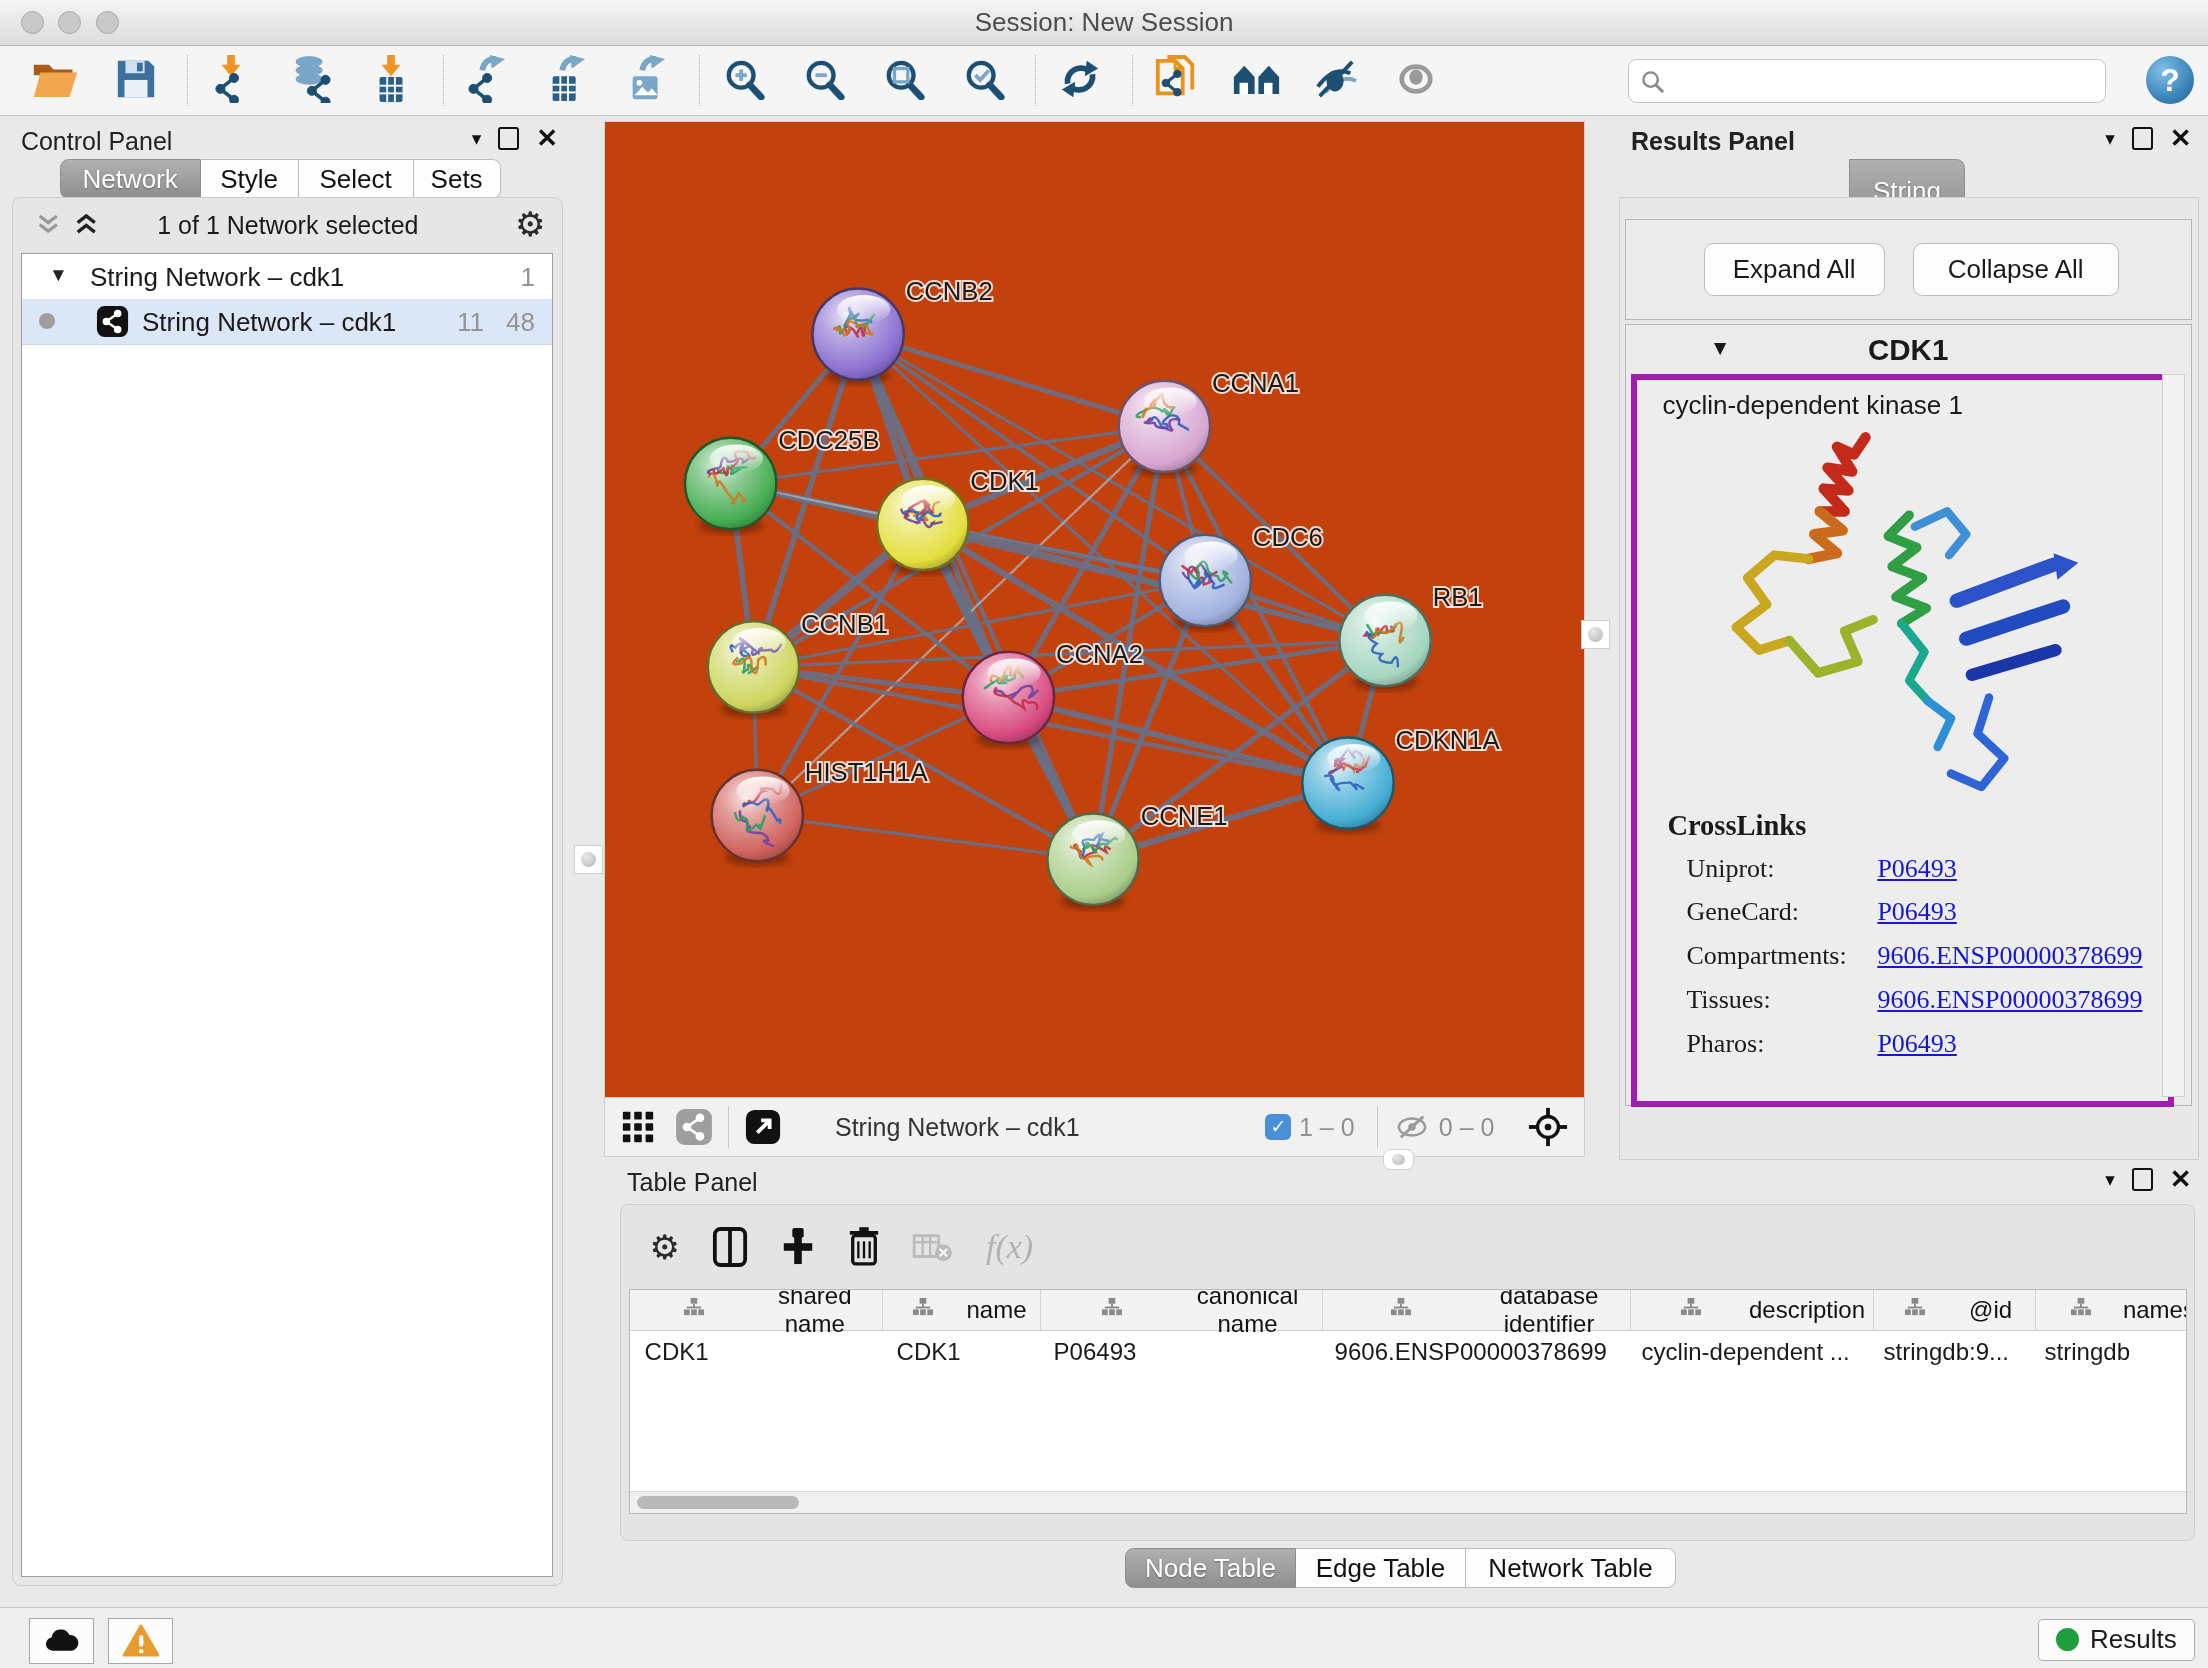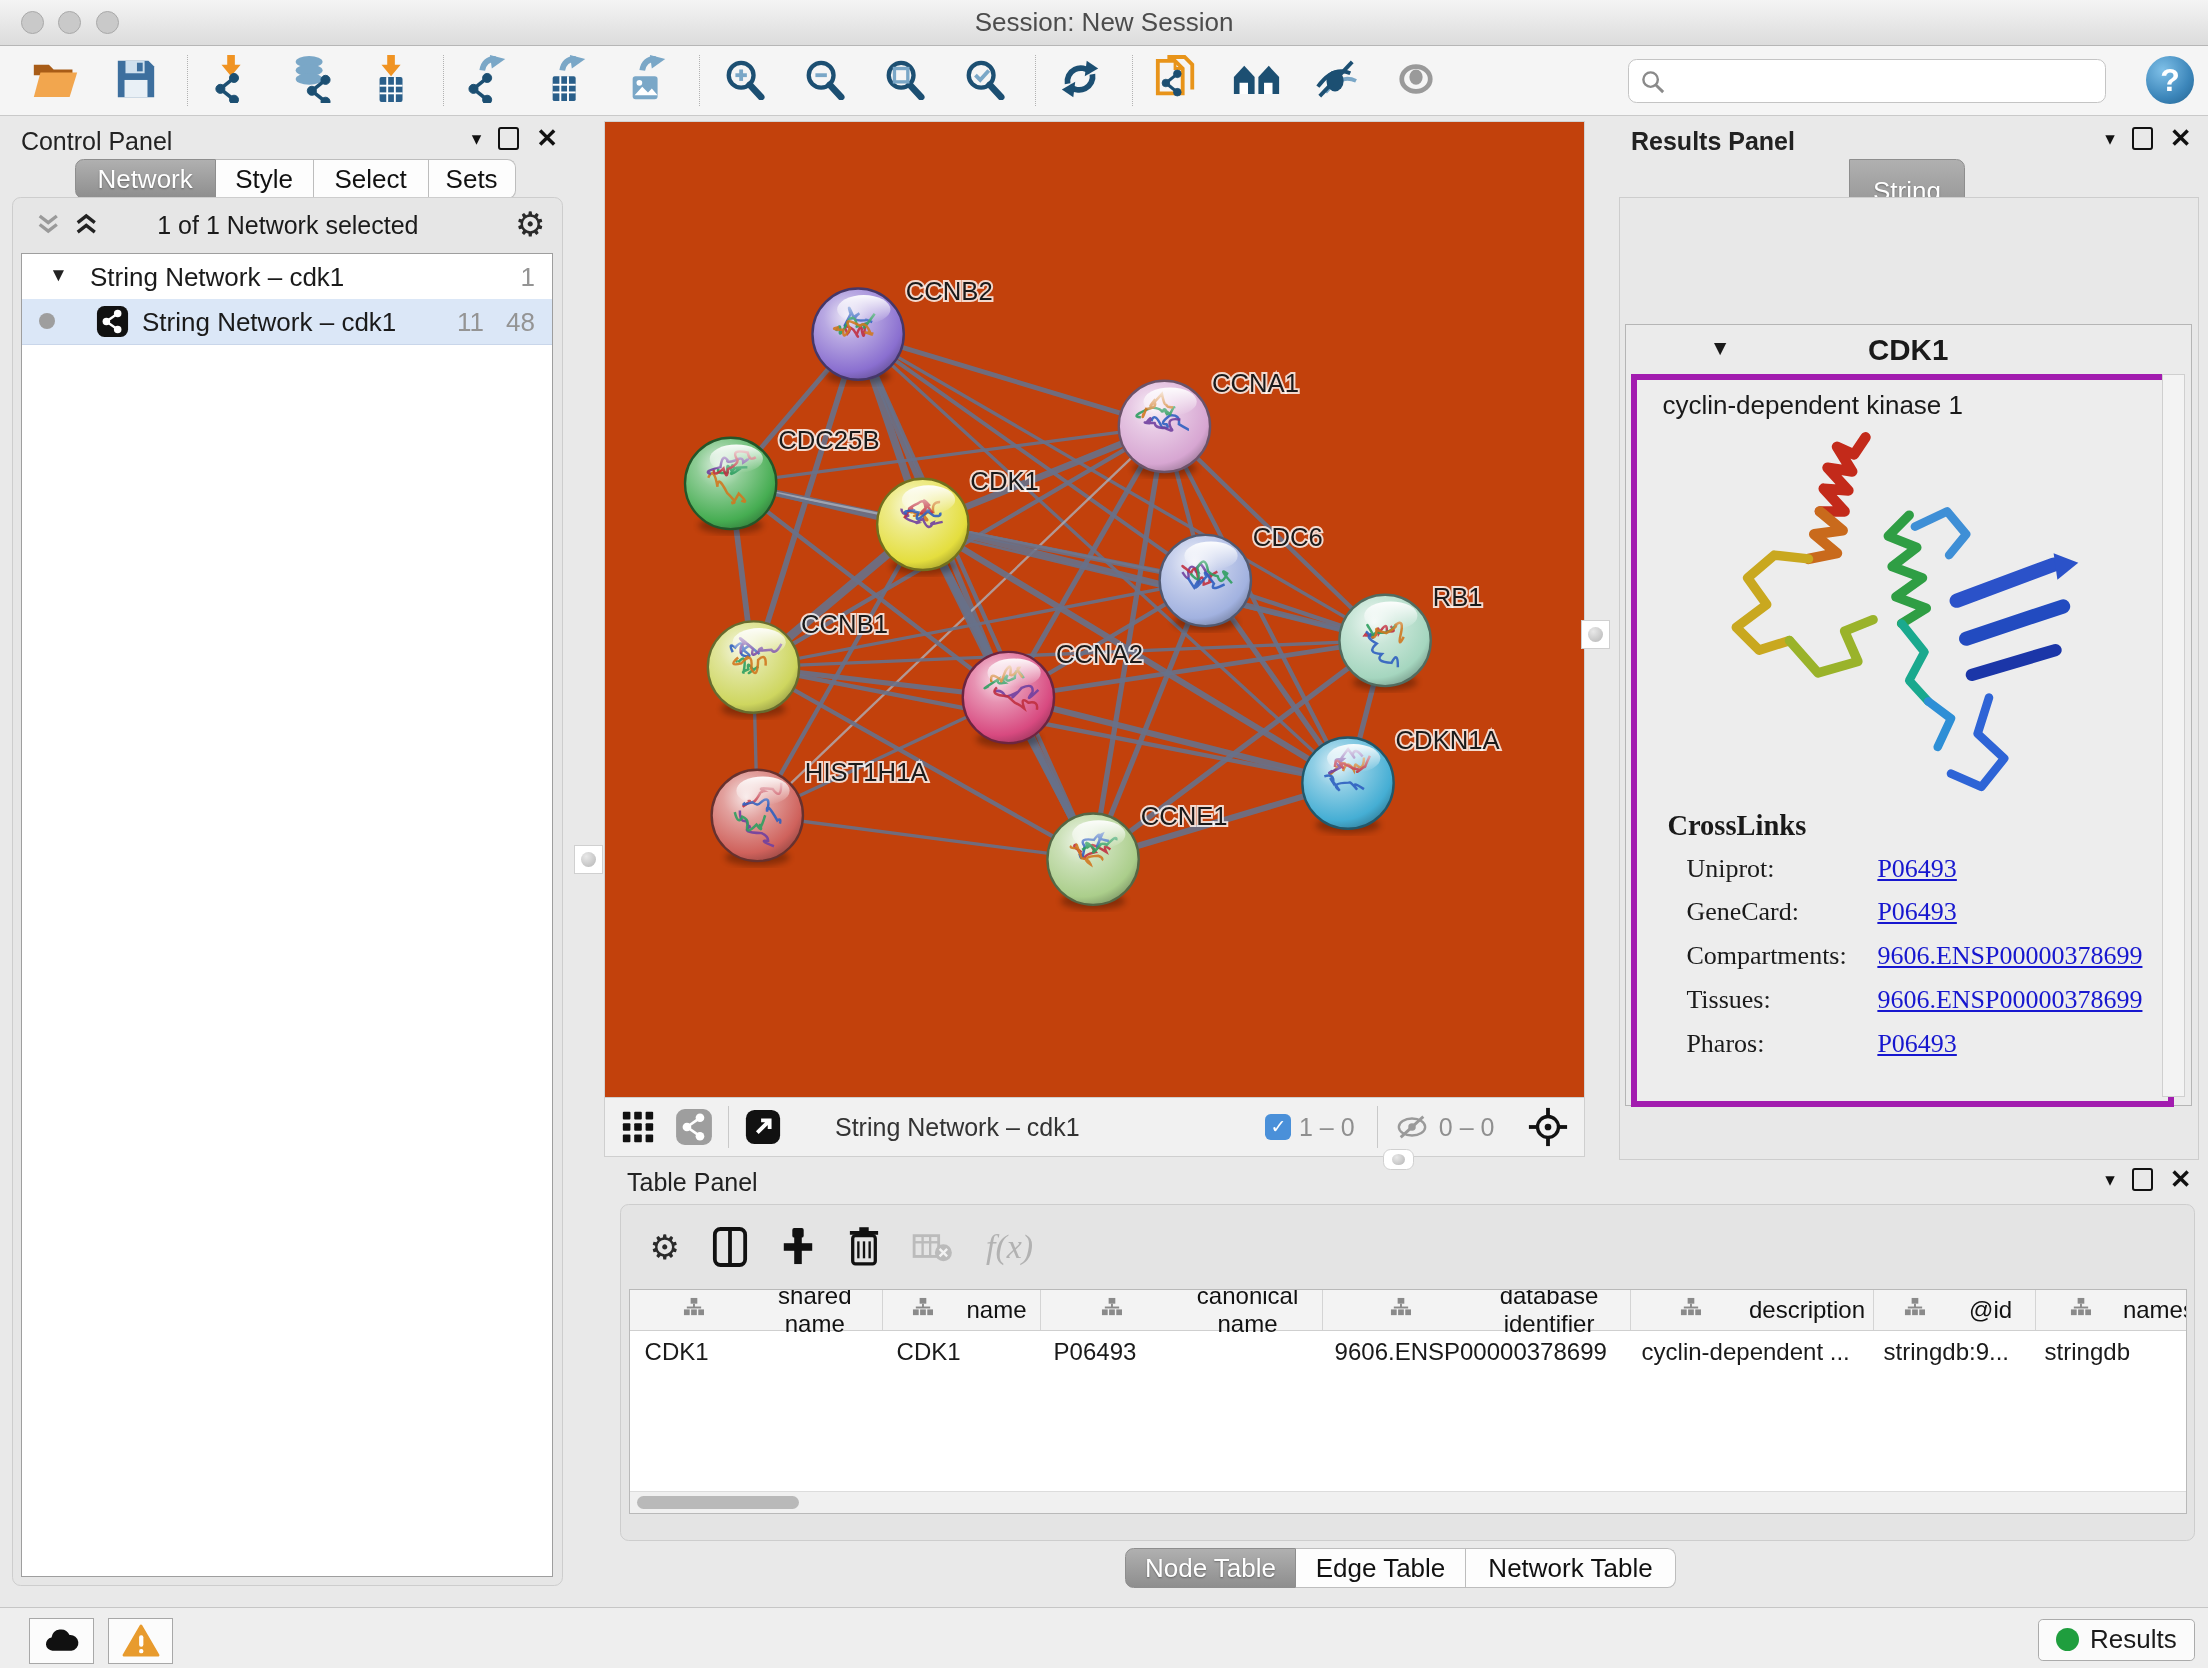--- a/index.html
+++ b/index.html
@@ -35,21 +35,21 @@
   .pc-close{font-size:26px;font-weight:bold;color:#111;line-height:19px;}
   .seg{display:flex;}
   .seg .tab{height:38px;line-height:38px;padding:12px 23px;background:#fdfdfd;border:1px solid #bdbdbd;
     border-left:none;font-size:26px;color:#111;text-align:center;cursor:pointer;}
   .seg .tab:first-child{border-left:1px solid #bdbdbd;border-radius:8.6px 0 0 8.6px;}
   .seg .tab:last-child{border-radius:0 8.6px 8.6px 0;}
   .seg .tab.active{background:linear-gradient(#b0b0b0,#8e8e8e);color:#fff;
     text-shadow:0 1px 1.9px rgba(0,0,0,.35);border-color:#8e8e8e;}
   
   .control-panel{left:7.6px;top:121px;width:560px;height:1466px;}
-  .cp-tabs{position:absolute;left:67px;top:38px;}
+  .cp-tabs{position:absolute;left:52px;top:38px;}
   .cp-box{position:absolute;left:4.8px;top:76px;width:549px;height:1387px;background:#e6e6e6;
     border:1px solid #cdcdcd;border-radius:8.6px;}
   .cp-selrow{position:absolute;left:0;top:0;width:100%;height:51px;}
   .cp-seltext{position:absolute;left:0;right:0;top:13.3px;text-align:center;font-size:25px;}
   .gear{font-size:34px;color:#2a2a2a;position:absolute;right:17px;top:5.7px;cursor:pointer;}
   .tree{position:absolute;left:7.6px;top:55px;width:530px;height:1322px;background:#fff;border:1px solid #9e9e9e;}
   .trow{position:relative;height:45px;font-size:26px;}
   .trow.sel{background:#dbe7f7;border-bottom:1px solid #c9d6ea;}
   .caret{position:absolute;left:27px;top:9.5px;font-size:19px;color:#222;}
   .tdot{position:absolute;left:17px;top:14.3px;width:16px;height:16px;border-radius:50%;background:#9e9e9e;}
@@ -665,20 +665,24 @@
   <span class="panel-title" style="position:absolute;left:14px;top:5.7px;font-weight:bold;">Results Panel</span>
   <div class="panel-ctrls">
     <span class="pc-collapse">▾</span>
     <span class="pc-max"></span>
     <span class="pc-close">✕</span>
   </div>
   <div class="seg rp-tab">
     <span class="tab active">String</span>
   </div>
   <div class="rp-box">
+    <div class="rp-expandbox">
+      <span class="rp-btn" style="left:78px;width:179px;line-height:51px;">Expand All</span>
+      <span class="rp-btn" style="left:287px;width:204px;line-height:51px;">Collapse All</span>
+    </div>
     <div class="rp-gene">
       <div class="rp-gene-head">
         <span class="rp-caret">▼</span>
         <span class="rp-sym">CDK1</span>
       </div>
       <div class="rp-inner">
         <span class="rp-desc">cyclin-dependent kinase 1</span>
         <svg style="position:absolute;left:38px;top:44px;" width="457" height="380" viewBox="0 0 480 400">
           <g fill="none" stroke-linecap="round" stroke-linejoin="round">
             <polyline points="200,14 188,32 170,24 186,50 160,46 182,70 156,68 178,92 152,92" stroke="#c32a1a" stroke-width="11"></polyline>

